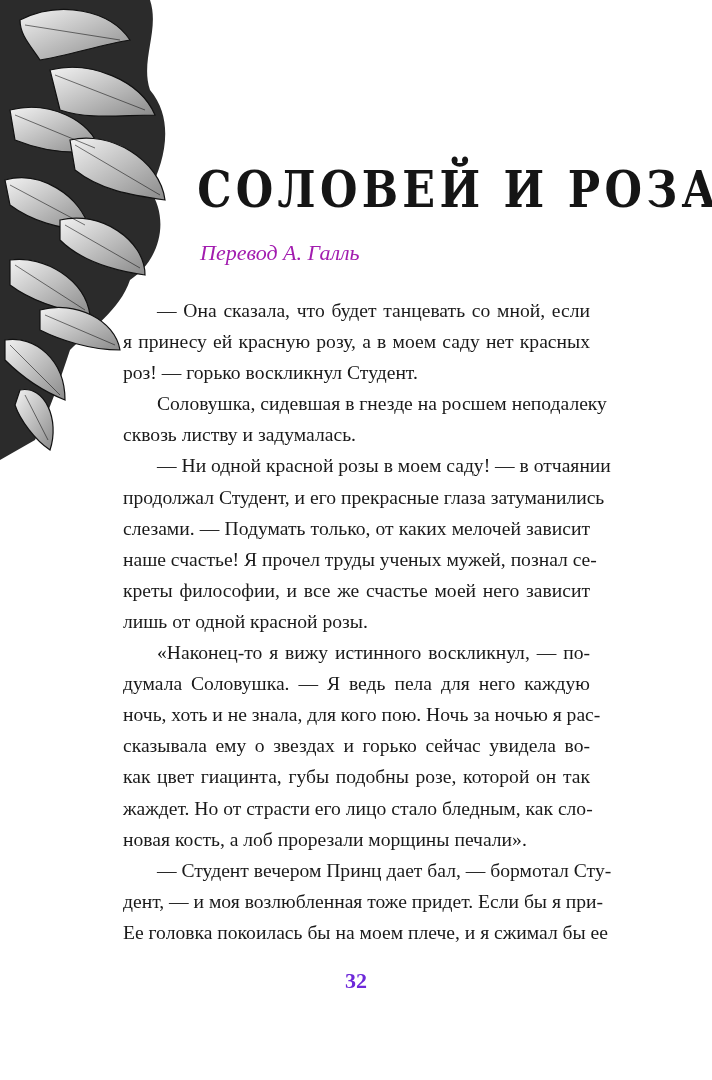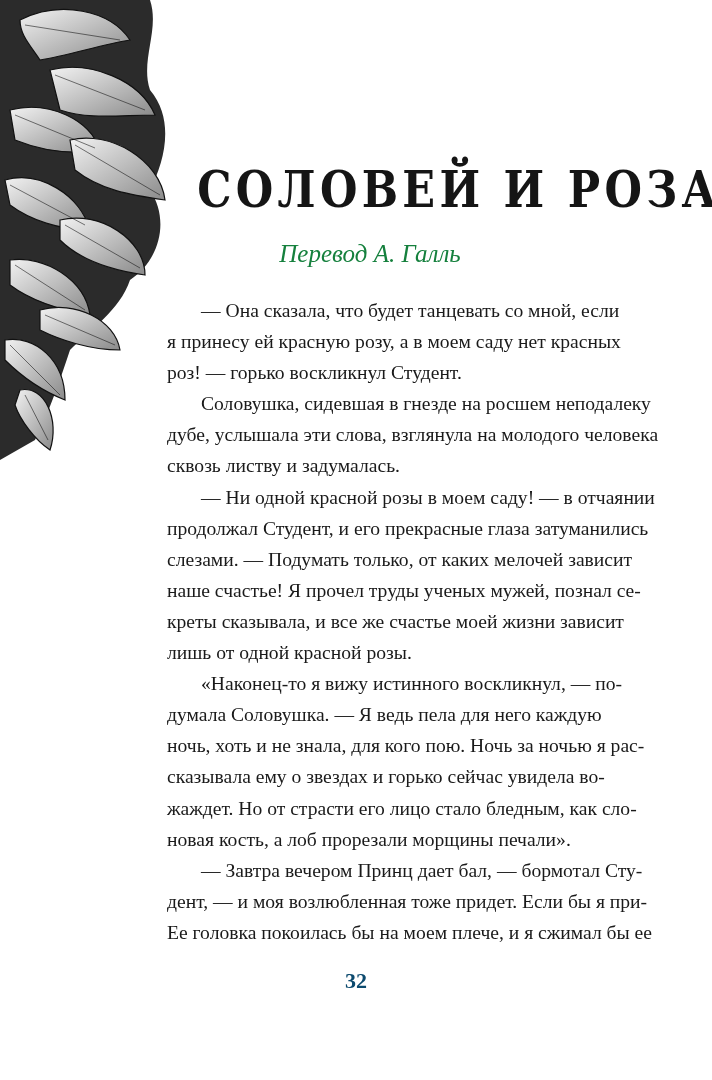--- a/index.html
+++ b/index.html
@@ -8,33 +8,33 @@
     font-family: "Liberation Serif", "DejaVu Serif", serif; color: #1a1a1a;
   }
   .ornament { position: absolute; left: 0; top: 0; width: 190px; height: 470px; }
   .title {
     position: absolute; left: 170px; top: 160px; width: 390px; text-align: center;
     font-family: "DejaVu Serif", serif; font-weight: bold; font-size: 50px; letter-spacing: 5px;
     color: #151515; transform: scaleX(0.86); transform-origin: center; white-space: nowrap;
     font-variant: small-caps; text-transform: uppercase;
   }
   .subtitle {
-    position: absolute; left: 200px; top: 240px; width: 340px; text-align: center;
-    font-style: italic; font-size: 25px; color: #15803d;
+    position: absolute; left: 200px; top: 240px; width: 340px; text-align: left;
+    font-style: italic; font-size: 22px; color: #a21caf;
   }
   .body-text {
     position: absolute; left: 123px; top: 295px; width: 467px;
     font-size: 19.6px; line-height: 31.1px; text-align: justify;
   }
-  .line { display: block; white-space: nowrap; text-align: justify; text-align-last: justify; height: 31.1px; margin-left: 44px; }
+  .line { display: block; white-space: nowrap; text-align: justify; text-align-last: justify; height: 31.1px; }
   .line.last { text-align-last: left; }
   .line.indent { padding-left: 34px; }
   .page-number {
     position: absolute; left: 316px; top: 968px; width: 80px; text-align: center;
-    font-size: 22px; font-weight: bold; color: #0c4a6e; font-family: Liberation Serif, serif;
+    font-size: 22px; font-weight: bold; color: #6d28d9; font-family: Liberation Serif, serif;
   }
 </style>
 </head>
 <body>
 
 <svg class="ornament" viewBox="0 0 190 470" xmlns="http://www.w3.org/2000/svg">
   <defs>
     <linearGradient id="lf" x1="0" y1="0" x2="1" y2="1">
       <stop offset="0" stop-color="#f2f2f2"></stop>
       <stop offset="1" stop-color="#8a8a8a"></stop>
@@ -59,32 +59,32 @@
 </svg>
 
 <div class="title">Соловей и роза</div>
 <div class="subtitle">Перевод А. Галль</div>
 
 <div class="body-text" id="body">
     <span class="line indent">— Она сказала, что будет танцевать со мной, если</span>
     <span class="line">я принесу ей красную розу, а в моем саду нет красных</span>
     <span class="line last">роз! — горько воскликнул Студент.</span>
     <span class="line indent">Соловушка, сидевшая в гнезде на росшем неподалеку</span>
-    <span class="line">дубе, услышала эти слова, взглянула на молодого человека</span>
     <span class="line last">сквозь листву и задумалась.</span>
     <span class="line indent">— Ни одной красной розы в моем саду! — в отчаянии</span>
     <span class="line">продолжал Студент, и его прекрасные глаза затуманились</span>
     <span class="line">слезами. — Подумать только, от каких мелочей зависит</span>
     <span class="line">наше счастье! Я прочел труды ученых мужей, познал се-</span>
-    <span class="line">креты сказывала, и все же счастье моей жизни зависит</span>
+    <span class="line">креты философии, и все же счастье моей него зависит</span>
     <span class="line last">лишь от одной красной розы.</span>
     <span class="line indent">«Наконец-то я вижу истинного воскликнул, — по-</span>
     <span class="line">думала Соловушка. — Я ведь пела для него каждую</span>
     <span class="line">ночь, хоть и не знала, для кого пою. Ночь за ночью я рас-</span>
     <span class="line">сказывала ему о звездах и горько сейчас увидела во-</span>
+    <span class="line">как цвет гиацинта, губы подобны розе, которой он так</span>
     <span class="line">жаждет. Но от страсти его лицо стало бледным, как сло-</span>
     <span class="line last">новая кость, а лоб прорезали морщины печали».</span>
-    <span class="line indent">— Завтра вечером Принц дает бал, — бормотал Сту-</span>
+    <span class="line indent">— Студент вечером Принц дает бал, — бормотал Сту-</span>
     <span class="line">дент, — и моя возлюбленная тоже придет. Если бы я при-</span>
     <span class="line">Ее головка покоилась бы на моем плече, и я сжимал бы ее</span>
   </div>
 
 <div class="page-number">32</div>
 
 </body></html>

